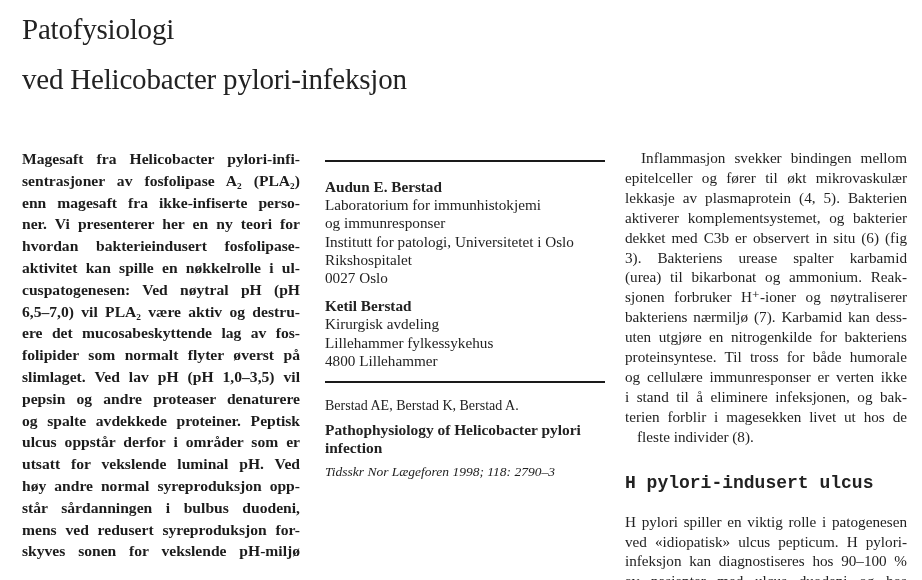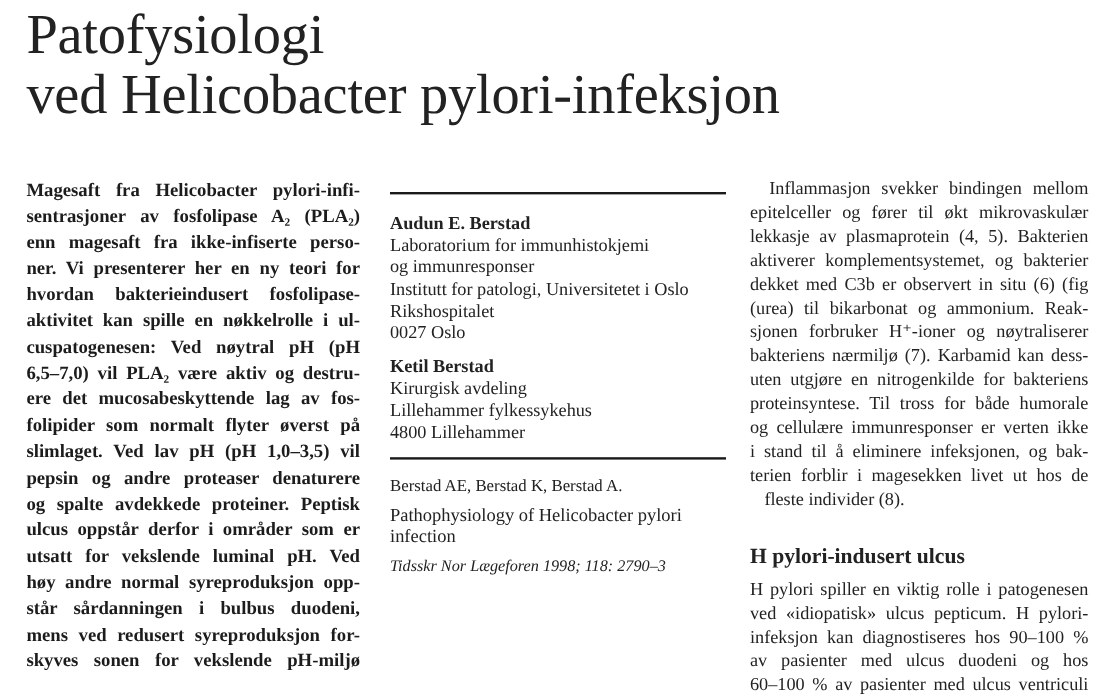--- a/index.html
+++ b/index.html
@@ -3,21 +3,21 @@
 <meta charset="utf-8">
 <style>
   html, body { margin:0; padding:0; }
   body {
     width:922px; height:580px; overflow:hidden; background:#ffffff;
     color:#1a1a1a; font-family:"Liberation Serif", "DejaVu Serif", serif;
     position:relative;
   }
   .title {
     position:absolute; left:22px; top:4px; margin:0;
-    font-weight:normal; font-size:47px; line-height:50px; color:#222;
+    font-weight:normal; font-size:29px; line-height:50px; color:#222;
     letter-spacing:-0.2px;
   }
   .title span { display:block; white-space:nowrap; }
 
   .col-left {
     position:absolute; left:22px; top:148px; width:278px;
     font-weight:bold; font-size:15.6px; line-height:21.8px; color:#1c1c1c;
   }
   .col-left .ln { display:block; white-space:nowrap; text-align:justify; text-align-last:justify; }
 
@@ -25,32 +25,32 @@
     position:absolute; left:325px; top:160px; width:282px;
     font-size:15.2px; line-height:18.2px; color:#222;
   }
   .rule { height:2px; background:#1a1a1a; width:280px; }
   .rule.top { margin-bottom:16px; }
   .rule.bottom { margin-top:11px; margin-bottom:14px; }
   .author { margin-bottom:10px; }
   .author .name { font-weight:bold; display:block; }
   .author .line { display:block; white-space:nowrap; }
   .cite-authors { display:block; font-size:14px; margin-bottom:6px; }
-  .cite-title { display:block; font-weight:normal; font-size:15.4px; line-height:18px; margin-bottom:6px; }
+  .cite-title { display:block; font-weight:bold; font-size:15.4px; line-height:18px; margin-bottom:6px; }
   .cite-journal { display:block; font-style:italic; font-size:13.5px; }
 
   .col-right {
     position:absolute; left:625px; top:148px; width:282px;
     font-size:15.2px; line-height:19.9px; color:#222;
   }
   .col-right .ln { display:block; white-space:nowrap; text-align:justify; text-align-last:justify; }
   .col-right .ln.last { text-align-last:left;margin-left:12px; }
   .col-right .indent { padding-left:16px; }
   .col-right h2 {
-    margin:23px 0 6px 0; font-size:18px; line-height:26px; font-weight:bold;
+    margin:23px 0 16px 0; font-size:18px; line-height:26px; font-weight:bold;font-family:Liberation Mono, monospace;
   }
 </style>
 </head>
 <body>
 
 <h1 class="title">
   <span>Patofysiologi</span>
   <span>ved Helicobacter pylori-infeksjon</span>
 </h1>
 
@@ -106,20 +106,21 @@
   </div>
 </div>
 
 <div class="col-right">
   <div>
     <span class="ln indent">Inflammasjon svekker bindingen mellom</span>
     <span class="ln">epitelceller og fører til økt mikrovaskulær</span>
     <span class="ln">lekkasje av plasmaprotein (4, 5). Bakterien</span>
     <span class="ln">aktiverer komplementsystemet, og bakterier</span>
     <span class="ln">dekket med C3b er observert in situ (6) (fig</span>
+    <span class="ln">3). Bakteriens urease spalter karbamid</span>
     <span class="ln">(urea) til bikarbonat og ammonium. Reak-</span>
     <span class="ln">sjonen forbruker H⁺-ioner og nøytraliserer</span>
     <span class="ln">bakteriens nærmiljø (7). Karbamid kan dess-</span>
     <span class="ln">uten utgjøre en nitrogenkilde for bakteriens</span>
     <span class="ln">proteinsyntese. Til tross for både humorale</span>
     <span class="ln">og cellulære immunresponser er verten ikke</span>
     <span class="ln">i stand til å eliminere infeksjonen, og bak-</span>
     <span class="ln">terien forblir i magesekken livet ut hos de</span>
     <span class="ln last">fleste individer (8).</span>
   </div>

